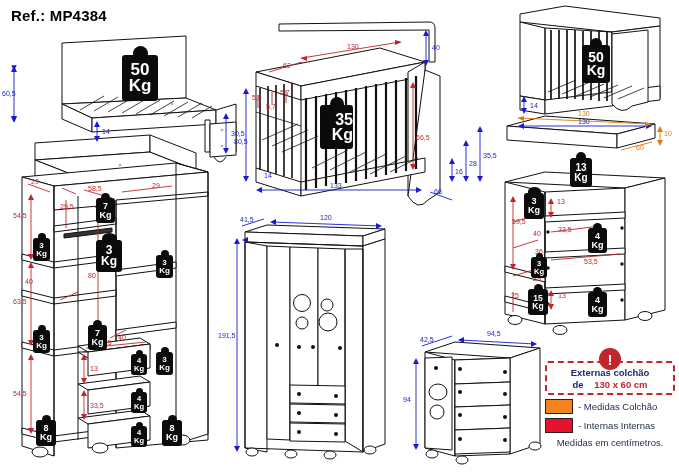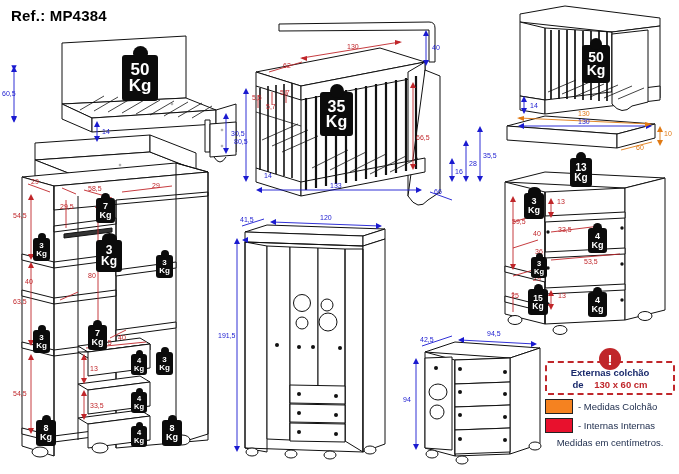--- a/index.html
+++ b/index.html
@@ -515,21 +515,21 @@
   <div class="dim dimblue" style="left:420px;top:336px;">42,5</div>
   <div class="dim dimblue" style="left:487px;top:330px;">94,5</div>
   <div class="dim dimblue" style="left:403px;top:396px;">94</div>
 
   <div class="kg" style="left:122px;top:55px;width:36px;height:46px;font-size:17px;">
     <span class="knob" style="width:15px;height:15px;left:10.5px;top:-9px;"></span>
     <span class="n">50</span>
     <span class="u">Kg</span>
   </div>
 
-  <div class="kg" style="left:320px;top:92px;width:33px;height:44px;font-size:16px;">
+  <div class="kg" style="left:320px;top:105px;width:33px;height:44px;font-size:16px;align-items:flex-end;">
     <span class="knob" style="width:14px;height:14px;left:9.5px;top:-8px;"></span>
     <span class="n">35</span>
     <span class="u">Kg</span>
   </div>
 
   <div class="kg" style="left:582px;top:45px;width:28px;height:38px;font-size:14px;">
     <span class="knob" style="width:12px;height:12px;left:8px;top:-7px;"></span>
     <span class="n">50</span>
     <span class="u">Kg</span>
   </div>

